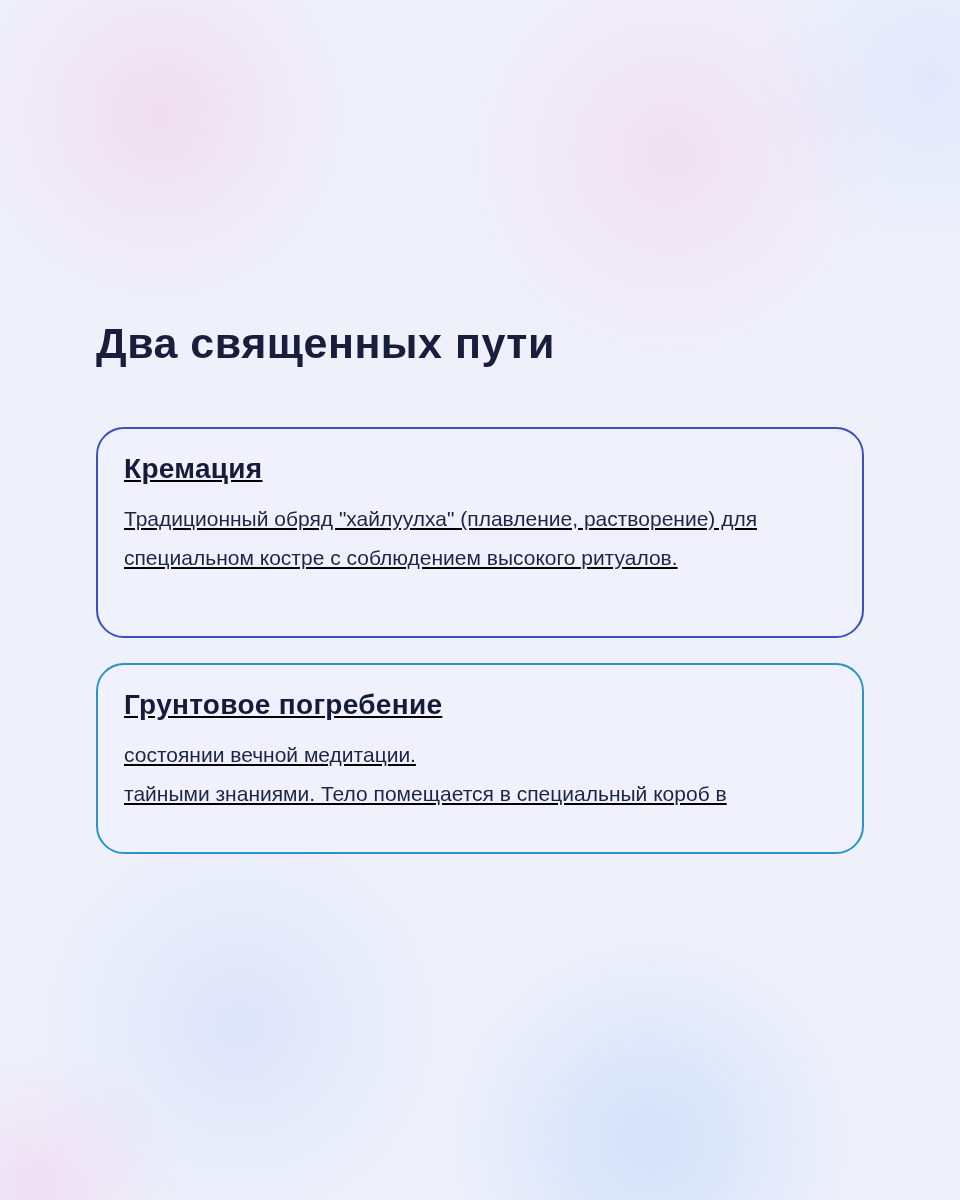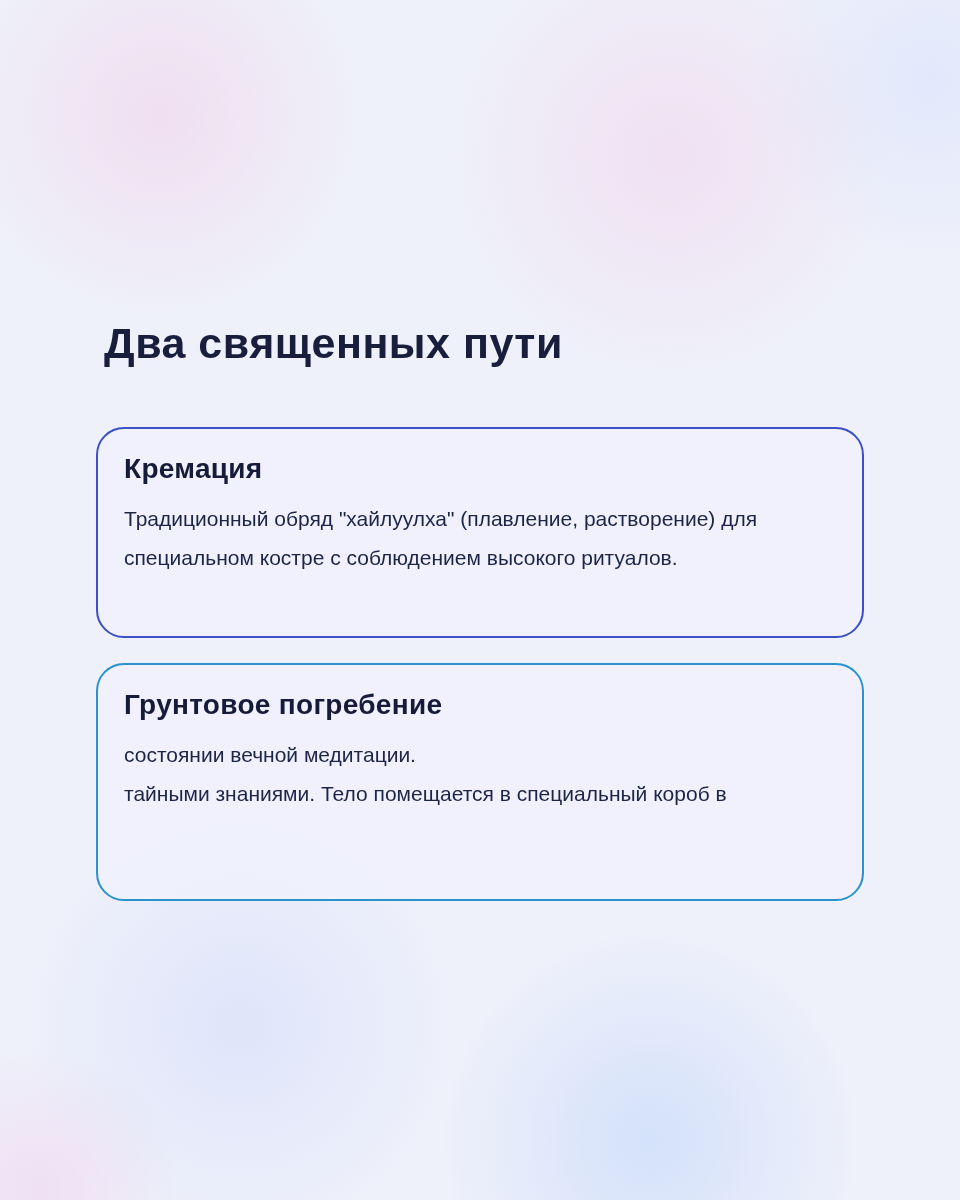--- a/index.html
+++ b/index.html
@@ -18,47 +18,48 @@
       radial-gradient(circle 280px at 160px 115px,  rgba(242,208,232,0.55), rgba(242,208,232,0) 72%),
       radial-gradient(circle 310px at 670px 155px,  rgba(243,210,234,0.50), rgba(243,210,234,0) 72%),
       radial-gradient(circle 240px at 930px 80px,   rgba(216,226,252,0.55), rgba(216,226,252,0) 75%),
       radial-gradient(circle 300px at 240px 1025px, rgba(210,220,250,0.55), rgba(210,220,250,0) 72%),
       radial-gradient(circle 290px at 650px 1140px, rgba(200,219,250,0.70), rgba(200,219,250,0) 72%),
       radial-gradient(circle 200px at 40px 1190px,  rgba(240,210,238,0.55), rgba(240,210,238,0) 72%);
   }
 
   .page-title {
     position: absolute;
-    left: 104px;
+    left: 96px;
     top: 318px;
     font-size: 43px;
     line-height: 1.2;
     font-weight: 600;
     letter-spacing: 0.5px;
     color: #181e3c;
   }
 
   .card {
     position: absolute;
     left: 96px;
     width: 768px;
     border-radius: 28px;
     background: rgba(240,242,252,0.75);
     padding: 22px 26px;
+    text-decoration: underline;
   }
 
   .card.card-cremation {
     top: 427px;
     height: 211px;
     border: 2.5px solid #3a50c4;
   }
 
   .card.card-ground-burial {
     top: 663px;
-    height: 238px;
+    height: 191px;
     border: 2.5px solid #2a93cc;
   }
 
   .card-heading {
     font-size: 28px;
     line-height: 36px;
     font-weight: 600;
     letter-spacing: 0.3px;
     color: #151b38;
     margin-bottom: 12px;

